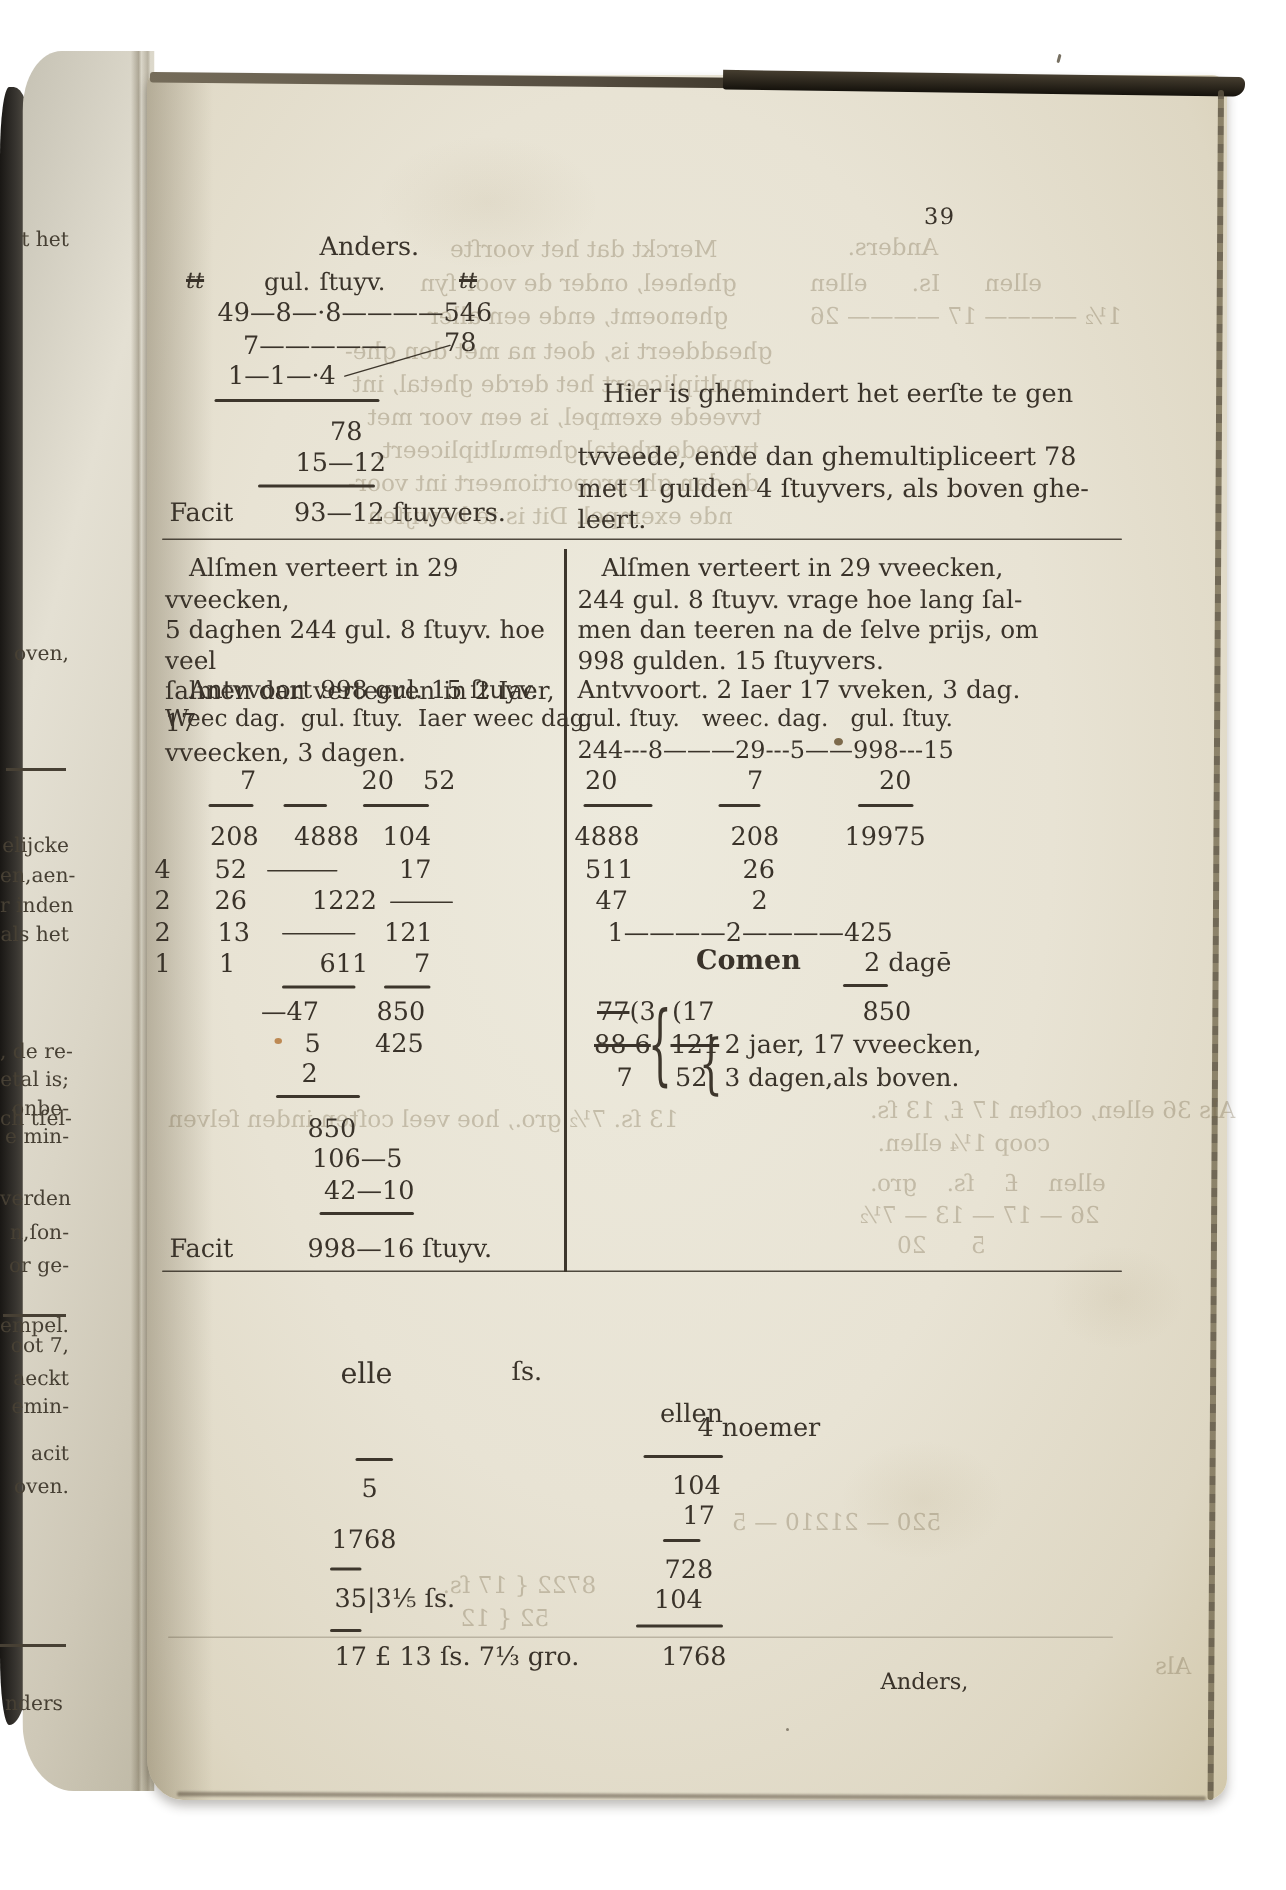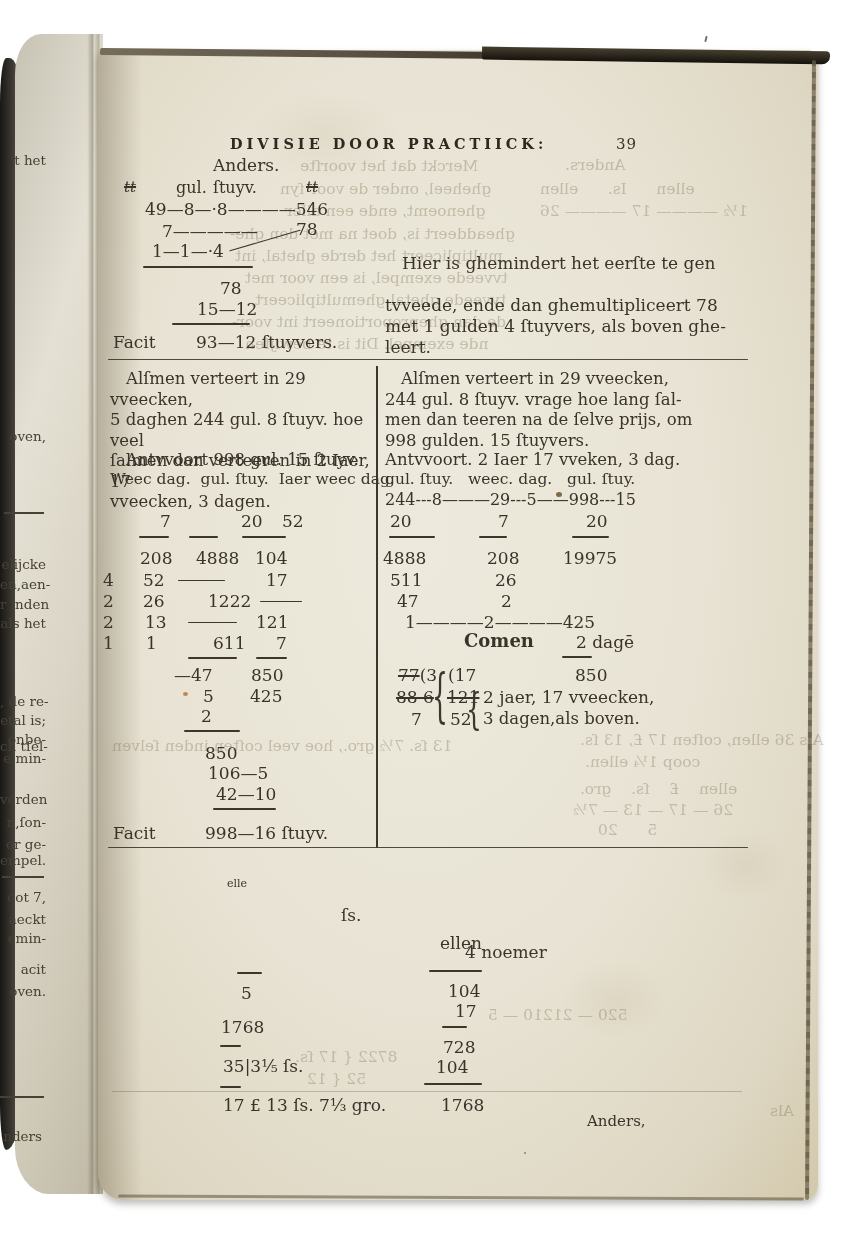--- a/index.html
+++ b/index.html
@@ -79,21 +79,21 @@
   <div class="frag" style="top:596px">r inden</div>
   <div class="frag" style="top:615px">als het</div>
   <div class="frag" style="top:693px">, de re-</div>
   <div class="frag" style="top:712px">etal is;</div>
   <div class="frag" style="top:731px">onbe-</div>
   <div class="frag" style="top:750px">e min-</div>
   <div class="frag" style="top:738px">ch tſel-</div>
   <div class="frag" style="top:791px">verden</div>
   <div class="frag" style="top:814px">n,ſon-</div>
   <div class="frag" style="top:836px">or ge-</div>
-  <div class="frag" style="top:852px">empel.</div>
+  <div class="frag" style="top:876px">empel.</div>
   <div class="fragrule" style="left:2px;top:876px;width:42px;"></div>
   <div class="frag" style="top:889px">oot 7,</div>
   <div class="frag" style="top:911px">aeckt</div>
   <div class="frag" style="top:930px">emin-</div>
   <div class="frag" style="top:961px">acit</div>
   <div class="frag" style="top:983px">oven.</div>
   <div class="fragrule" style="left:0px;top:1096px;width:44px;"></div>
   <div class="frag" style="top:1128px;left:2px;width:40px;">nders</div>
 
   <div class="bleed" style="left:565px;top:156px;">Anders.</div>
@@ -112,21 +112,20 @@
   <div class="bleed" style="left:585px;top:753px;">coop 1¼ ellen.</div>
   <div class="bleed" style="left:580px;top:780px;">ellen    £    ſs.    gro.</div>
   <div class="bleed" style="left:573px;top:801px;">26 — 17 — 13 — 7½</div>
   <div class="bleed" style="left:598px;top:821px;">5      20</div>
   <div class="bleed" style="left:112px;top:737px;">13 ſs. 7½ gro., hoe veel coſten inden ſelven</div>
   <div class="bleed" style="left:488px;top:1006px;">520 — 21210 — 5</div>
   <div class="bleed" style="left:295px;top:1048px;">8722 { 17 ſs.</div>
   <div class="bleed" style="left:307px;top:1070px;">52 { 12</div>
   <div class="bleed" style="left:770px;top:1102px;">Als</div>
 
-  <div class="t title" style="left:230px;top:136px;">DIVISIE DOOR PRACTIICK:</div>
   <div class="t" style="left:616px;top:136px;font-size:15px;letter-spacing:1px;">39</div>
 
   <div class="t" style="left:213px;top:156px;font-size:17px;">Anders.</div>
   <div class="t struck" style="left:124px;top:179px;font-size:15px;font-style:italic;">tt</div>
   <div class="t" style="left:176px;top:179px;font-size:16px;">gul.</div>
   <div class="t" style="left:213px;top:179px;font-size:16px;">ſtuyv.</div>
   <div class="t struck" style="left:306px;top:179px;font-size:15px;font-style:italic;">tt</div>
   <div class="t num" style="left:145px;top:200px;">49—8—·8————546</div>
   <div class="t num" style="left:162px;top:222px;">7—————</div>
   <div class="t num" style="left:296px;top:220px;">78</div>
@@ -225,21 +224,21 @@
   <div class="t num struck" style="left:447px;top:688px;">121</div>
   <div class="t" style="left:483px;top:688px;font-size:17px;">2 jaer, 17 vveecken,</div>
   <div class="t num" style="left:411px;top:710px;">7</div>
   <div class="t num" style="left:450px;top:710px;">52</div>
   <div class="t" style="left:483px;top:710px;font-size:16.5px;">3 dagen,als boven.</div>
   <div class="brace" style="left:432px;top:662px;transform:scaleY(2.35);">{</div>
   <div class="brace" style="left:466px;top:684px;transform:scaleY(1.75);">{</div>
 
   <div class="rule thin" style="left:108px;top:847px;width:640px;opacity:.9;"></div>
 
-  <div class="t" style="left:227px;top:878px;font-size:11px;">elle</div>
+  <div class="t" style="left:227px;top:906px;font-size:19px;">elle</div>
   <div class="t" style="left:341px;top:906px;font-size:17px;">ſs.</div>
   <div class="t" style="left:440px;top:906px;font-size:17px;margin-top:28px;">ellen</div>
   <div class="t" style="left:465px;top:943px;font-size:17px;">4 noemer</div>
   <div class="rule" style="left:237px;top:972px;width:25px;"></div>
   <div class="t num" style="left:241px;top:984px;">5</div>
   <div class="t num" style="left:221px;top:1018px;">1768</div>
   <div class="rule" style="left:220px;top:1045px;width:21px;"></div>
   <div class="t num" style="left:223px;top:1057px;">35|3⅕ ſs.</div>
   <div class="rule" style="left:220px;top:1086px;width:21px;"></div>
   <div class="t num" style="left:223px;top:1096px;">17 £ 13 ſs. 7⅓ gro.</div>

